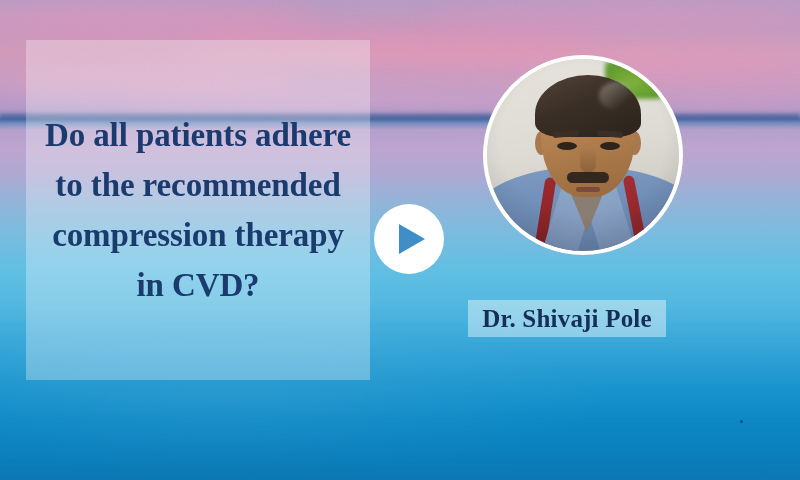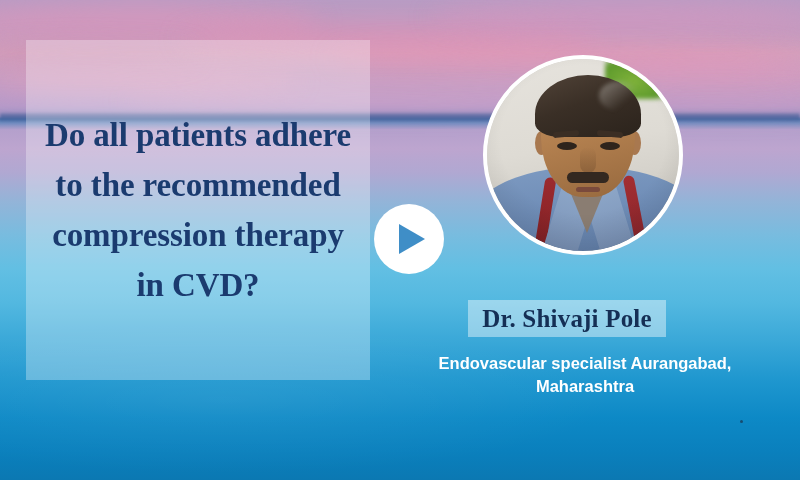--- a/index.html
+++ b/index.html
@@ -308,15 +308,14 @@
       <div class="p-mous"></div>
       <div class="p-mouth"></div>
       <div class="p-shadow"></div>
     </div>
   </div>
 
   <div class="name-band">
     <span class="name-text">Dr. Shivaji Pole</span>
   </div>
 
-  <div class="subtitle">Endovascular specialist Aurangabad, Maharashtra</div>
 
 </div>
 
 </body></html>

